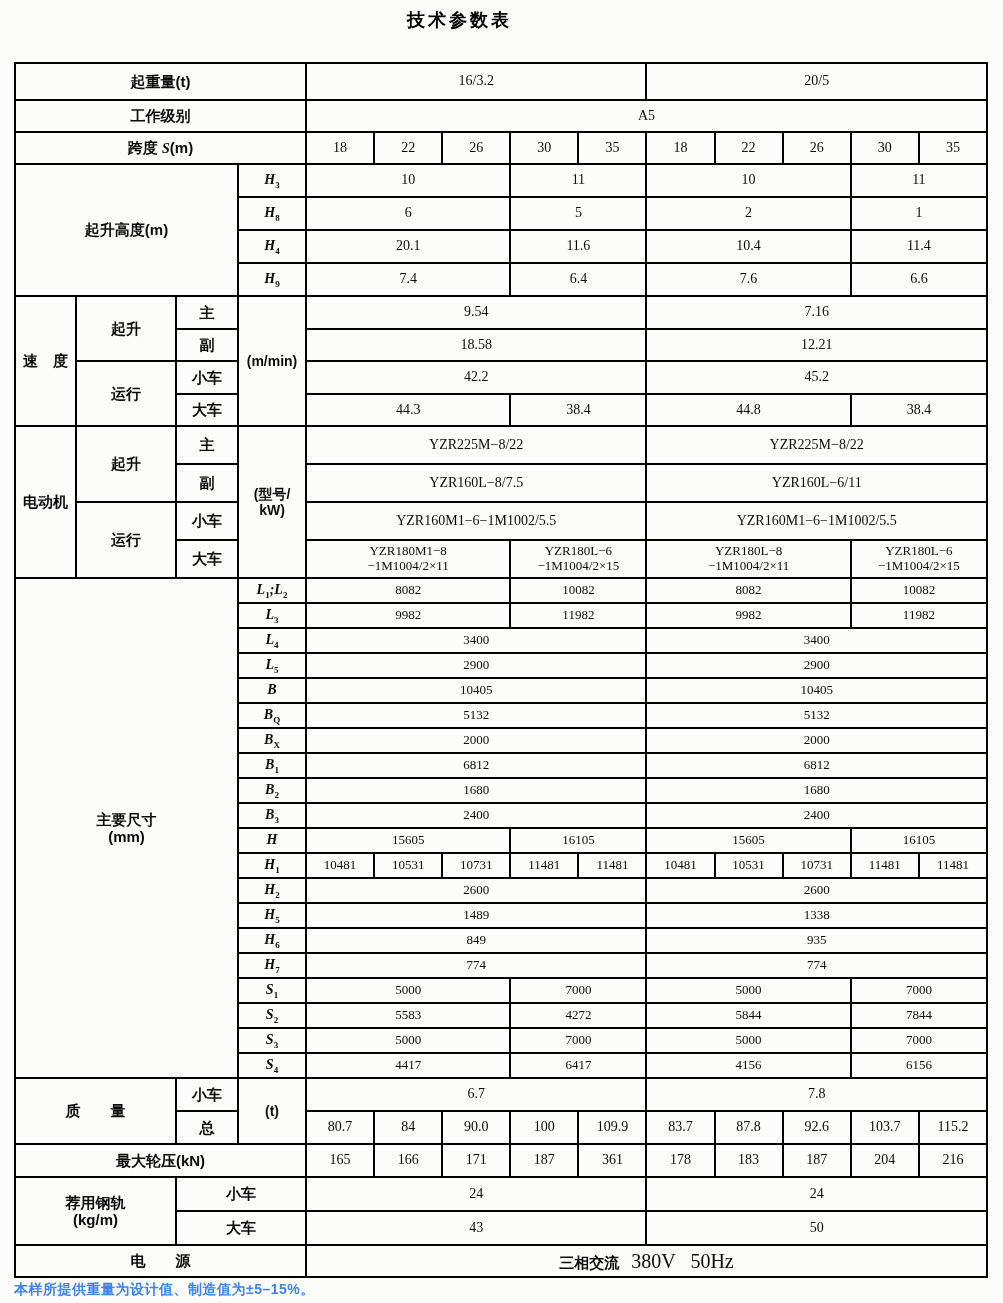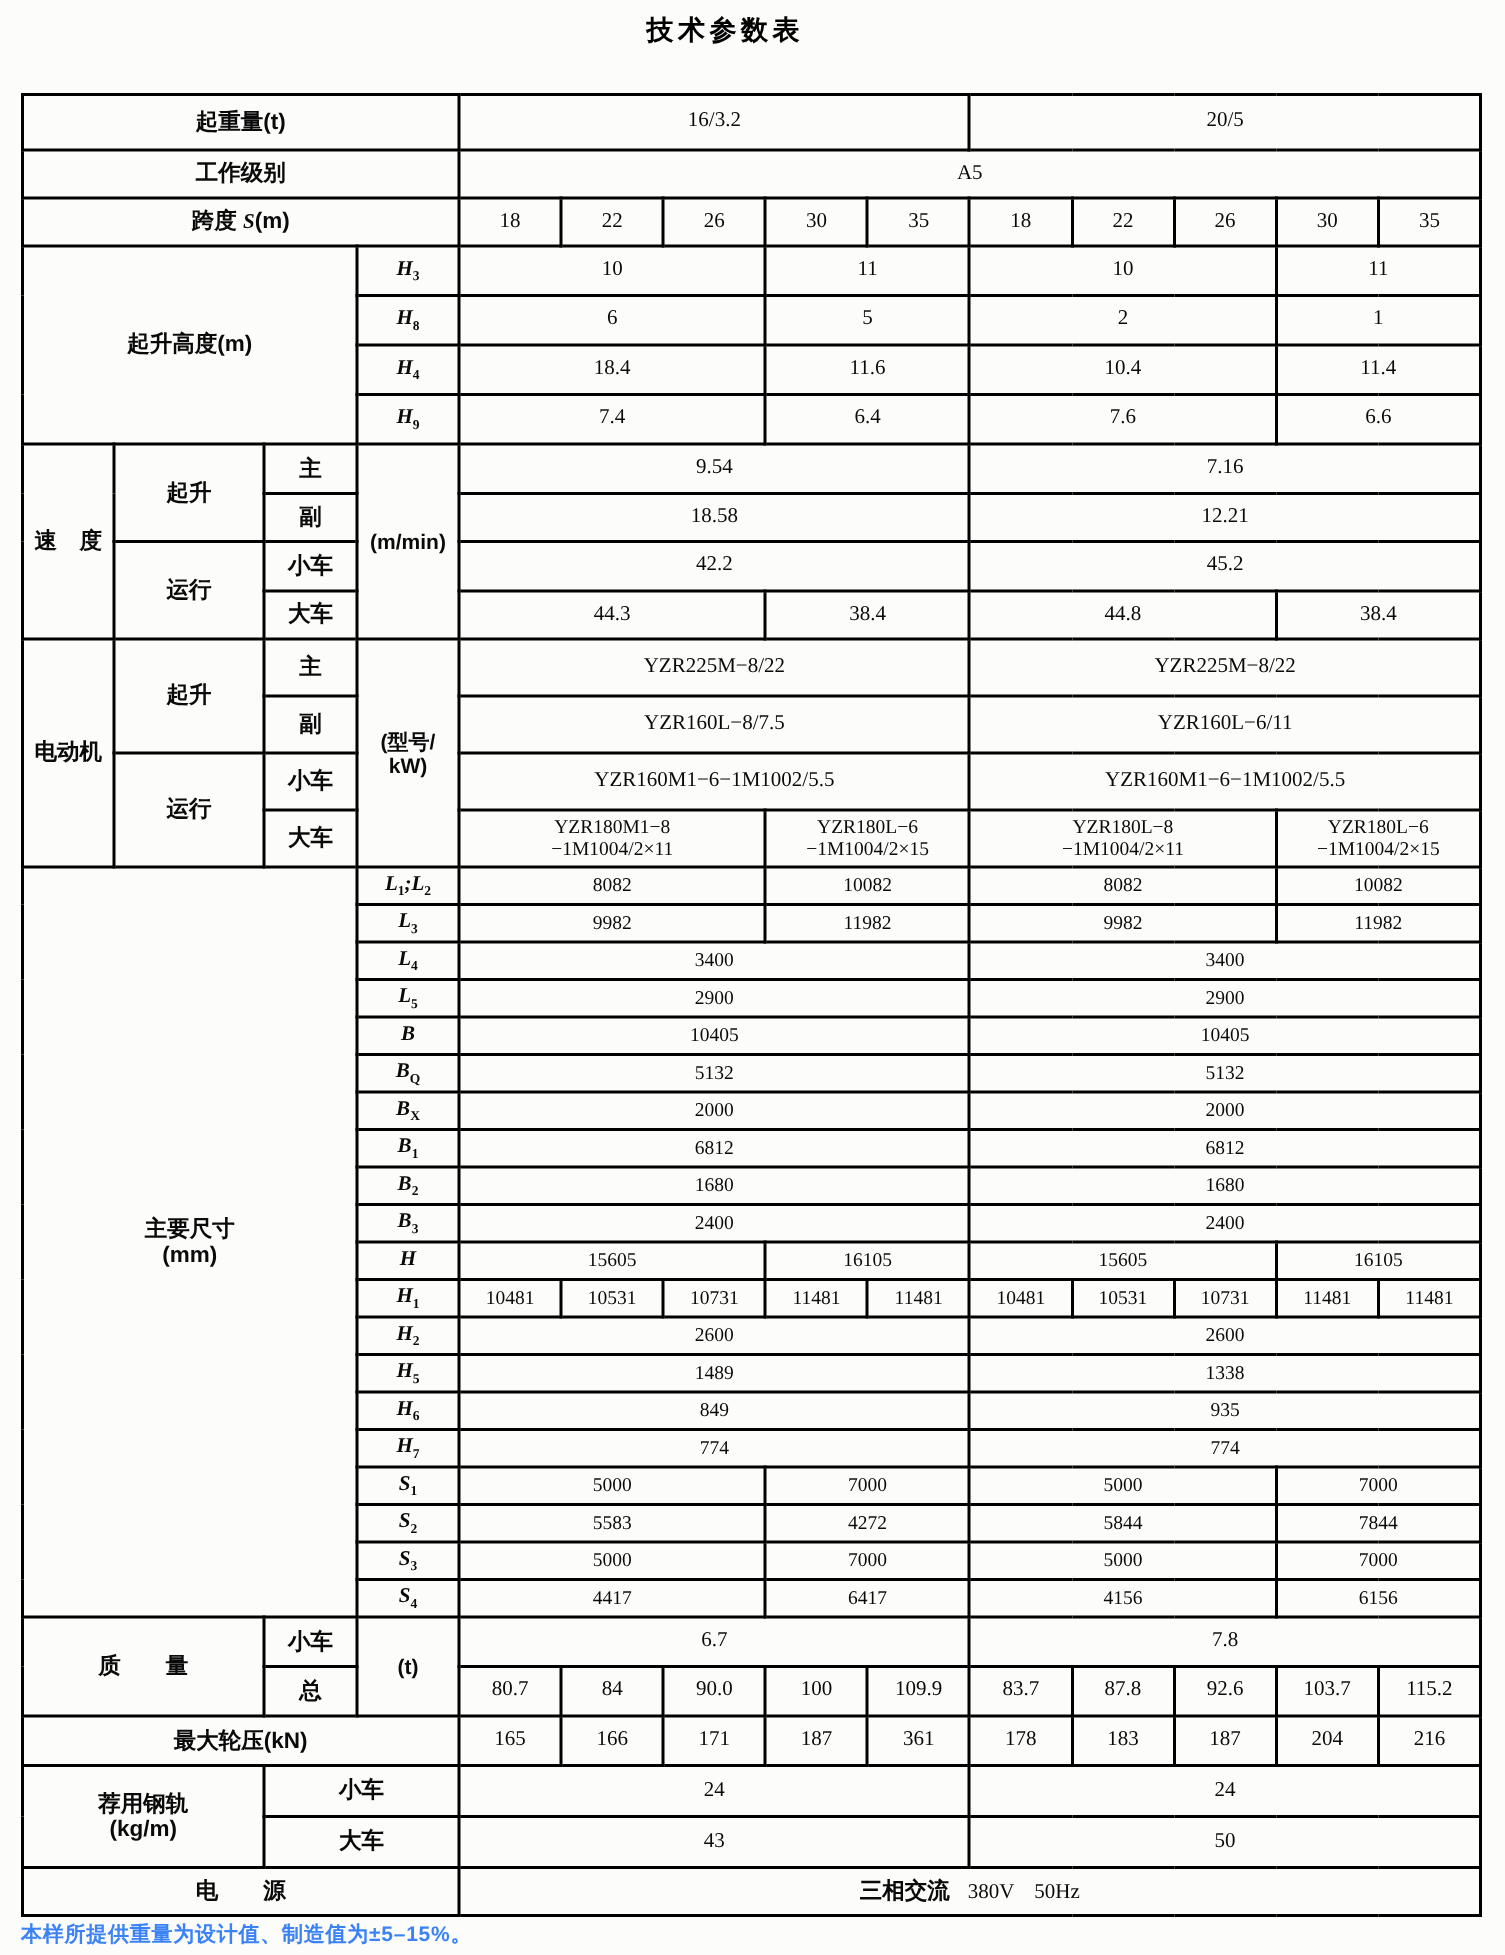--- a/index.html
+++ b/index.html
@@ -4,21 +4,21 @@
 <style>
   html,body{margin:0;padding:0;}
   body{
     width:1003px;height:1303px;position:relative;
     background:#fcfcfa;color:#111;
     font-family:"Liberation Serif","DejaVu Serif",serif;
   }
   .title{
     position:absolute;left:0;top:8px;width:919px;text-align:center;
     font-family:"Liberation Sans","DejaVu Sans",sans-serif;
-    font-weight:bold;font-size:18px;letter-spacing:3px;color:#000;margin-left:24px;
+    font-weight:bold;font-size:18px;letter-spacing:3px;color:#000;
   }
   table.params{
     position:absolute;left:14px;top:62px;width:974px;
     border-collapse:collapse;table-layout:fixed;
     border:2px solid #701a75;
   }
   td{
     border:2px solid #000;
     text-align:center;vertical-align:middle;
     padding:0;overflow:hidden;
@@ -37,21 +37,21 @@
   .dimval{font-size:13px;}
   .small{font-size:13px;margin-top:32px;}
   .sym{font-style:italic;font-weight:bold;font-family:"Liberation Serif","DejaVu Serif",serif;font-size:14px;}
   sub.ss{font-size:9px;font-weight:bold;line-height:1;}
   .r37{height:37px}.r32{height:32px}.r33{height:33px}.r38{height:38px}.r25{height:25px}.r34{height:34px}
   .footnote{
     position:absolute;left:14px;top:1281px;
     font-family:"Liberation Sans","DejaVu Sans",sans-serif;
     font-weight:bold;font-size:14px;letter-spacing:0.5px;color:#3b82f6;
   }
-  .pspec{word-spacing:10px;margin-left:12px;font-size:14px;}
+  .pspec{word-spacing:10px;margin-left:12px;font-size:20px;}
 </style>
 </head>
 <body>
 
 <div class="title">技术参数表</div>
 
 <table class="params">
   <colgroup>
     <col style="width:61px">
       <col style="width:100px">
@@ -107,21 +107,21 @@
   <tr class="r33">
     <td><span class="sym">H</span><sub class="ss">8</sub></td>
     <td colspan="3" class="val">6</td>
     <td colspan="2" class="val">5</td>
     <td colspan="3" class="val">2</td>
     <td colspan="2" class="val">1</td>
   </tr>
 
   <tr class="r33">
     <td><span class="sym">H</span><sub class="ss">4</sub></td>
-    <td colspan="3" class="val">18.4</td>
+    <td colspan="3" class="val">20.1</td>
     <td colspan="2" class="val">11.6</td>
     <td colspan="3" class="val">10.4</td>
     <td colspan="2" class="val">11.4</td>
   </tr>
 
   <tr class="r33">
     <td><span class="sym">H</span><sub class="ss">9</sub></td>
     <td colspan="3" class="val">7.4</td>
     <td colspan="2" class="val">6.4</td>
     <td colspan="3" class="val">7.6</td>

